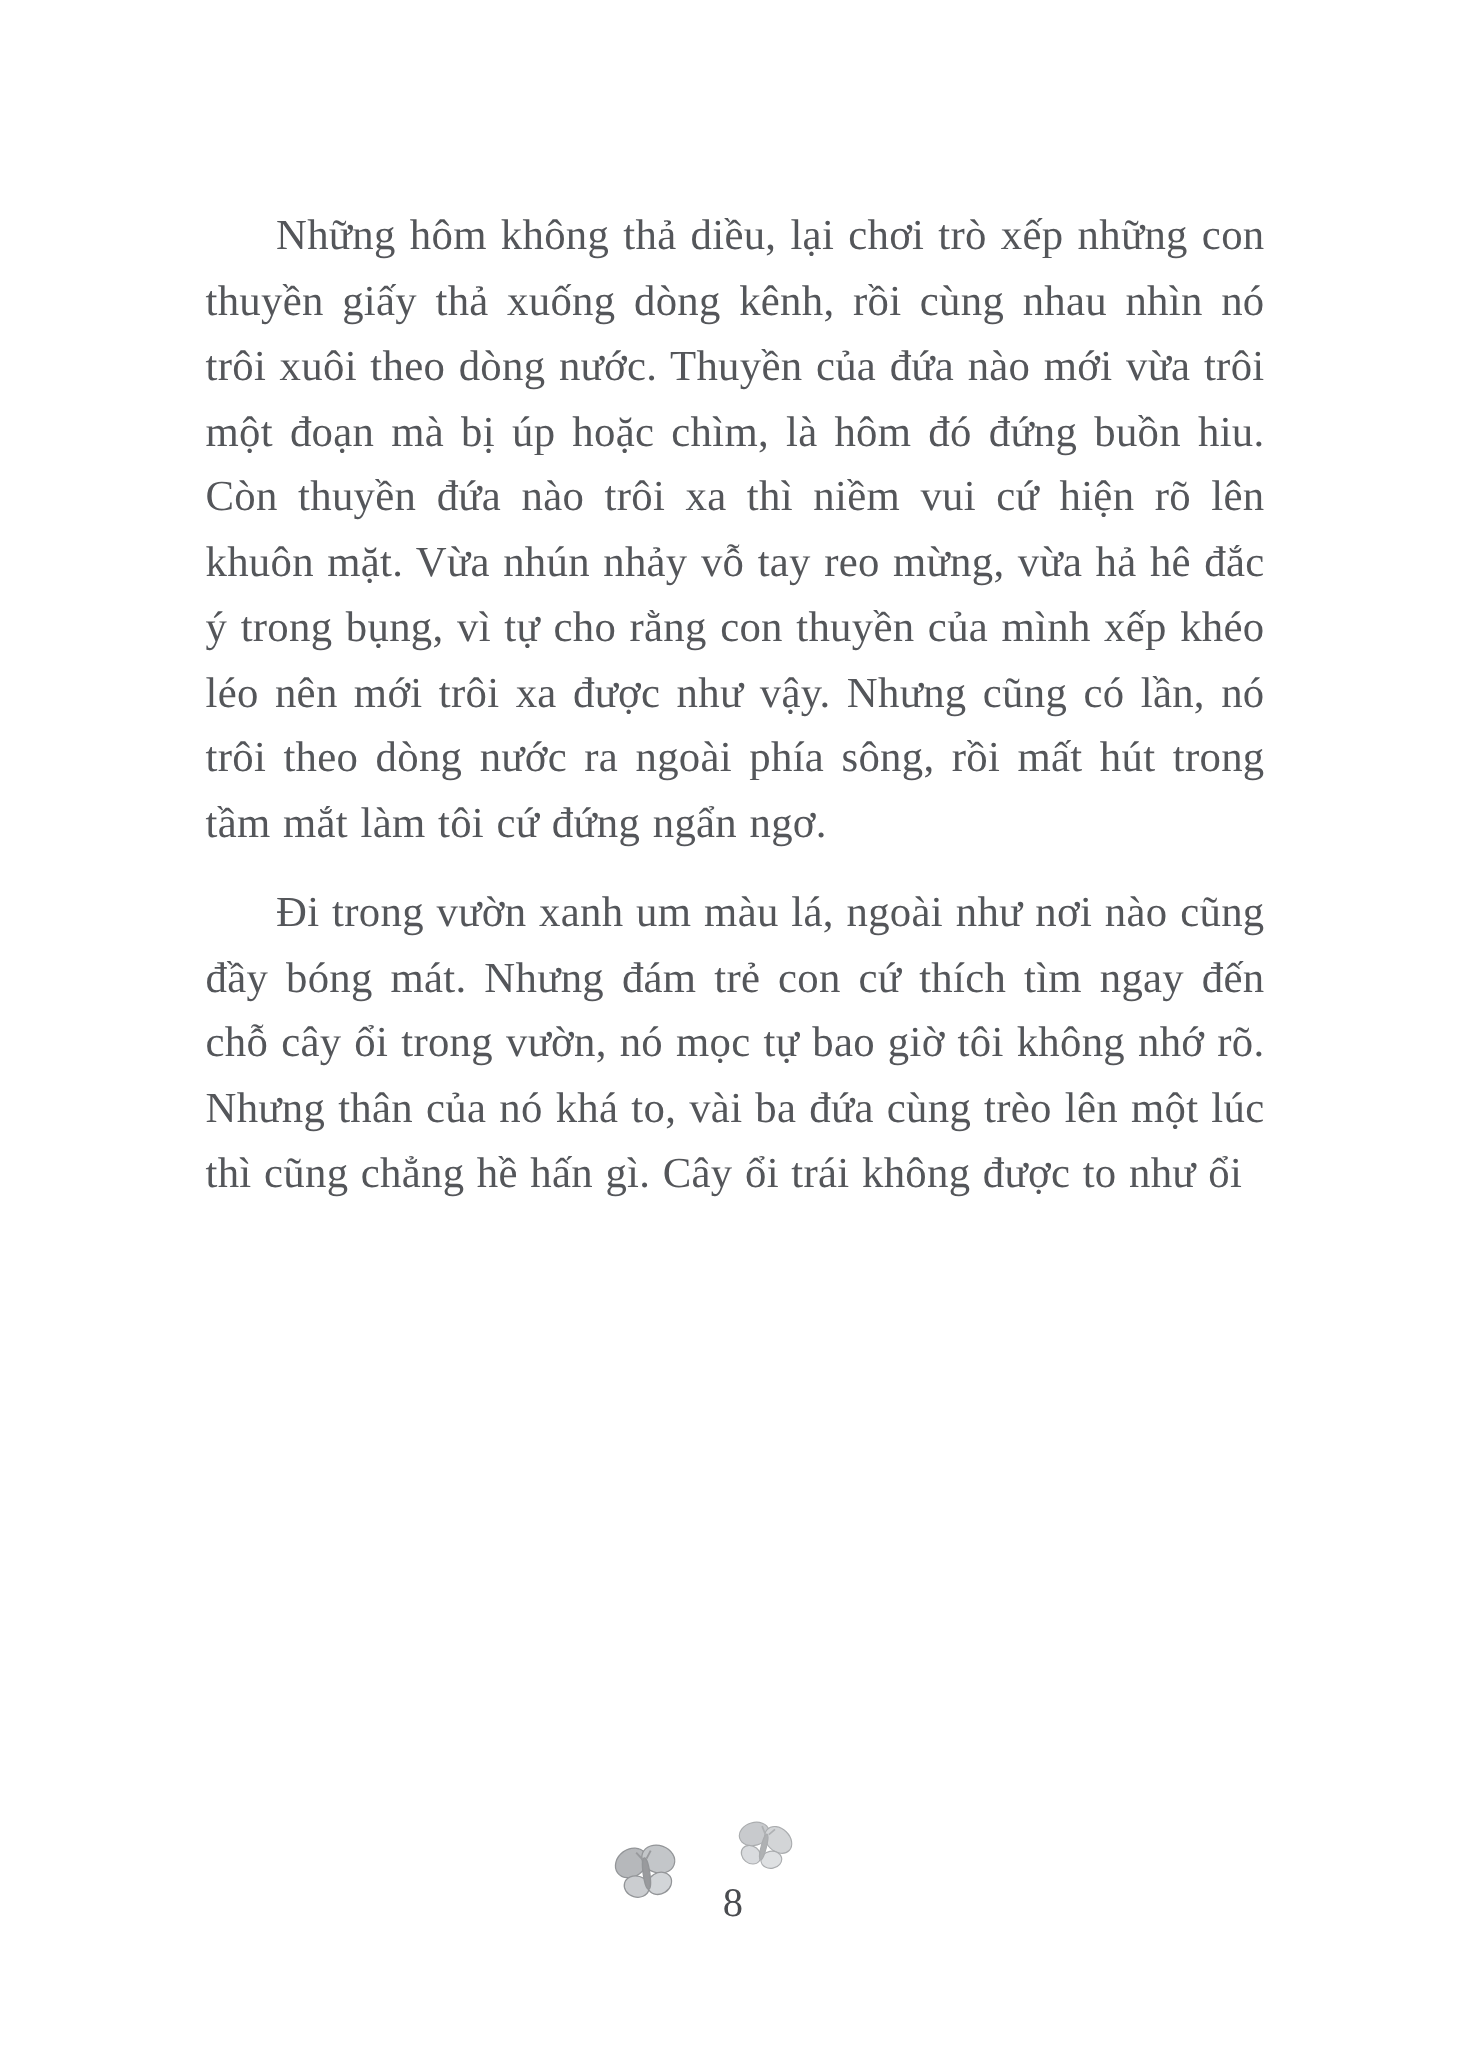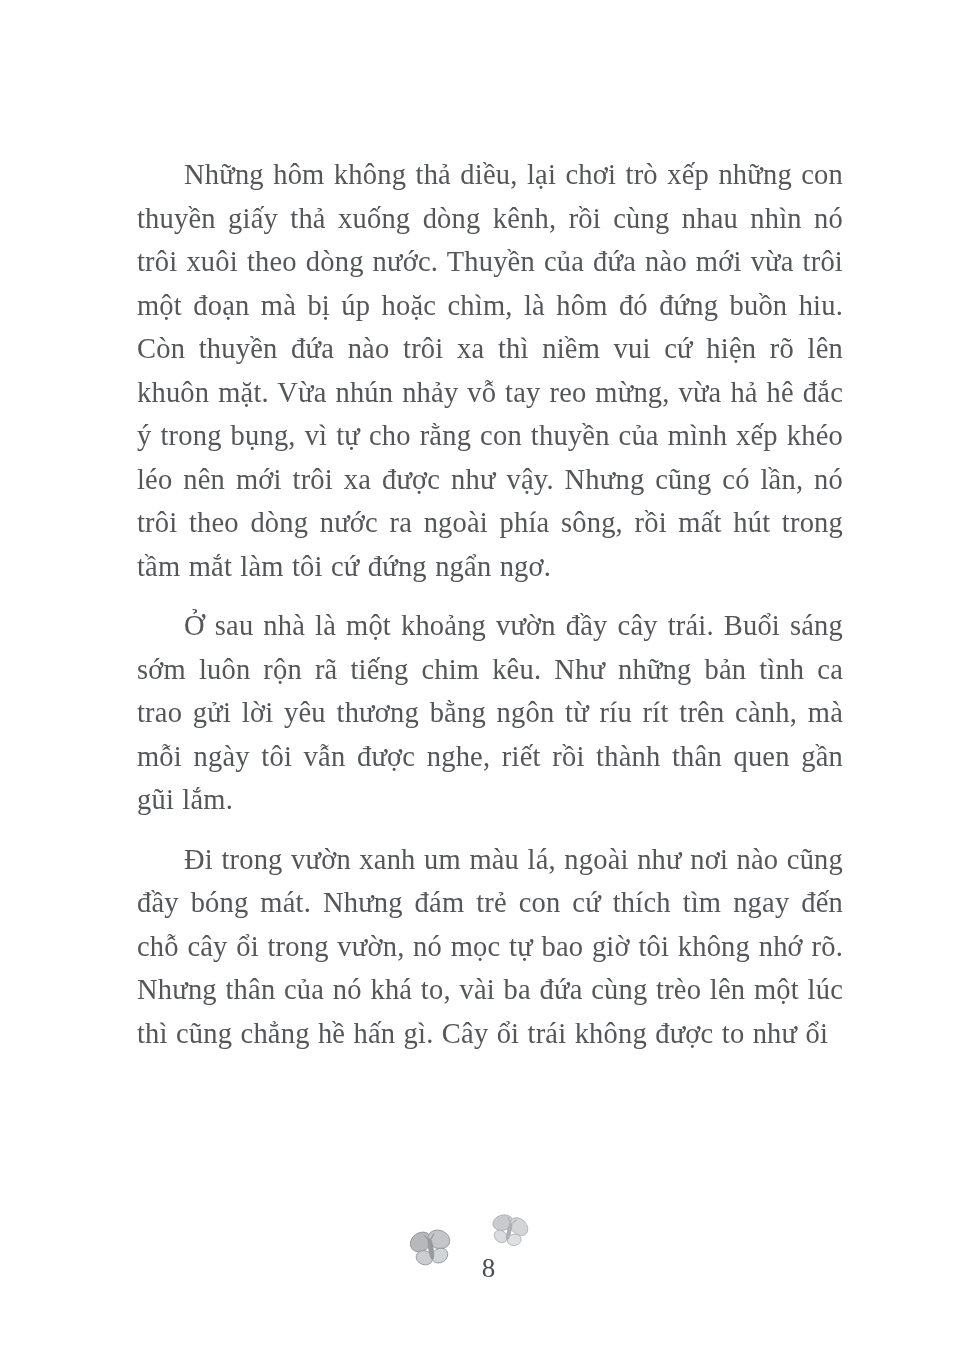--- a/index.html
+++ b/index.html
@@ -11,21 +11,21 @@
     position: relative;
     width: 977px;
     height: 1371px;
     background: #ffffff;
     overflow: hidden;
     font-family: "Liberation Serif", "DejaVu Serif", serif;
   }
   .text-block {
     position: absolute;
     left: 137px;
-    top: 153px;
+    top: 136px;
     width: 706px;
     color: #54565a;
   }
   .text-block p {
     margin: 0 0 16px 0;
     font-size: 28.5px;
     line-height: 43.5px;
     text-align: justify;
     text-indent: 47px;
     letter-spacing: 0.2px;
@@ -68,21 +68,20 @@
     color: #4a4c50;
   }
 </style>
 </head>
 <body>
 
 <div class="page">
 
   <div class="text-block">
     <p>Những hôm không thả diều, lại chơi trò xếp những con thuyền giấy thả xuống dòng kênh, rồi cùng nhau nhìn nó trôi xuôi theo dòng nước. Thuyền của đứa nào mới vừa trôi một đoạn mà bị úp hoặc chìm, là hôm đó đứng buồn hiu. Còn thuyền đứa nào trôi xa thì niềm vui cứ hiện rõ lên khuôn mặt. Vừa nhún nhảy vỗ tay reo mừng, vừa hả hê đắc ý trong bụng, vì tự cho rằng con thuyền của mình xếp khéo léo nên mới trôi xa được như vậy. Nhưng cũng có lần, nó trôi theo dòng nước ra ngoài phía sông, rồi mất hút trong tầm mắt làm tôi cứ đứng ngẩn ngơ.</p>
-    <p>Ở sau nhà là một khoảng vườn đầy cây trái. Buổi sáng sớm luôn rộn rã tiếng chim kêu. Như những bản tình ca trao gửi lời yêu thương bằng ngôn từ ríu rít trên cành, mà mỗi ngày tôi vẫn được nghe, riết rồi thành thân quen gần gũi lắm.</p>
     <p>Đi trong vườn xanh um màu lá, ngoài như nơi nào cũng đầy bóng mát. Nhưng đám trẻ con cứ thích tìm ngay đến chỗ cây ổi trong vườn, nó mọc tự bao giờ tôi không nhớ rõ. Nhưng thân của nó khá to, vài ba đứa cùng trèo lên một lúc thì cũng chẳng hề hấn gì. Cây ổi trái không được to như ổi</p>
   </div>
 
   <div class="footer">
 
     <svg class="butterfly butterfly-left" viewBox="0 0 32 30" xmlns="http://www.w3.org/2000/svg">
       <g stroke="#6f7276" stroke-width="0.6" fill="#a6a9ad">
         <ellipse cx="9.5" cy="9" rx="8" ry="6.5" transform="rotate(-28 9.5 9)" fill="#9ea1a5"></ellipse>
         <ellipse cx="22.5" cy="9" rx="8" ry="6.5" transform="rotate(28 22.5 9)" fill="#b0b3b7"></ellipse>
         <ellipse cx="10.5" cy="20.5" rx="6" ry="5" transform="rotate(25 10.5 20.5)" fill="#babdc1"></ellipse>

